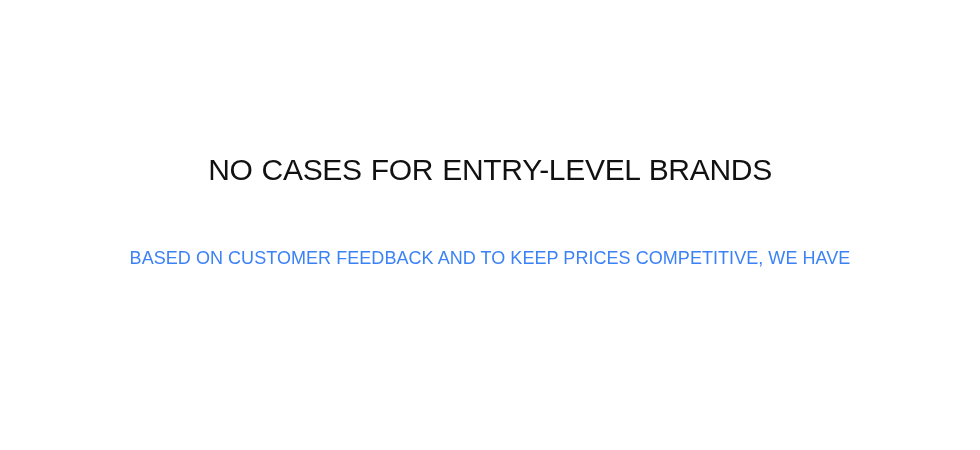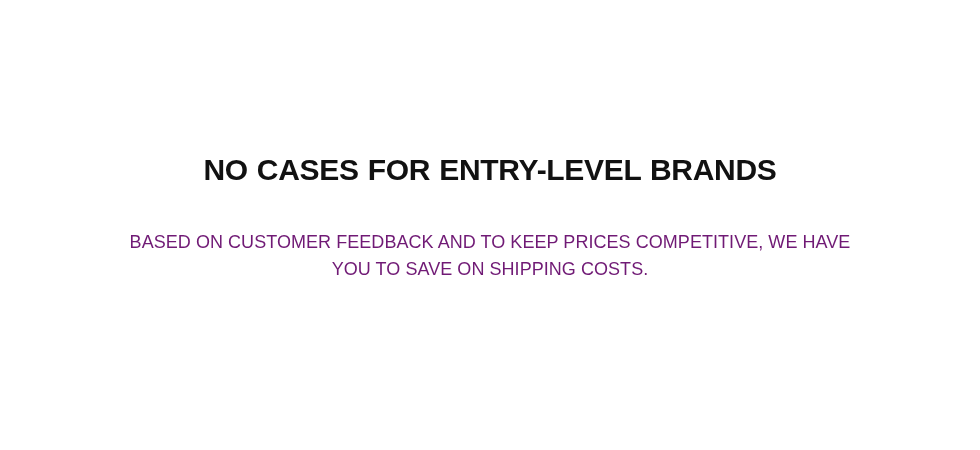--- a/index.html
+++ b/index.html
@@ -20,60 +20,59 @@
     height: 450px;
     box-sizing: border-box;
     display: flex;
     flex-direction: column;
     align-items: center;
     justify-content: flex-start;
     background: #ffffff;
   }
 
   .headline {
-    margin: 0;
+    margin: 16px;
     padding: 0;
     font-family: "Liberation Sans", sans-serif;
     font-size: 30px;
-    font-weight: 700;
+    font-weight: 400;
     letter-spacing: -0.3px;
     word-spacing: 1px;
     line-height: 1;
     color: #111111;
     text-align: center;
     text-transform: uppercase;
     width: 100%;
     margin-top: 155px;
   }
 
   .body-copy {
     margin: 0;
     padding: 0;
     margin-top: 44px;
     width: 800px;
     font-family: "Liberation Sans", sans-serif;
     font-size: 18px;
     font-weight: 400;
     line-height: 27px;
     letter-spacing: 0.05px;
-    color: #701a75;
+    color: #3b82f6;
     text-align: center;
     text-transform: uppercase;
   }
 
   .body-line {
     display: block;
     white-space: nowrap;
   }
 </style>
 </head>
 <body>
 
 <div class="banner">
 
   <h1 class="headline">NO CASES FOR ENTRY-LEVEL BRANDS</h1>
 
   <p class="body-copy">
     <span class="body-line">BASED ON CUSTOMER FEEDBACK AND TO KEEP PRICES COMPETITIVE, WE HAVE</span>
-    <span class="body-line">YOU TO SAVE ON SHIPPING COSTS.</span>
   </p>
 
 </div>
 
 </body></html>

